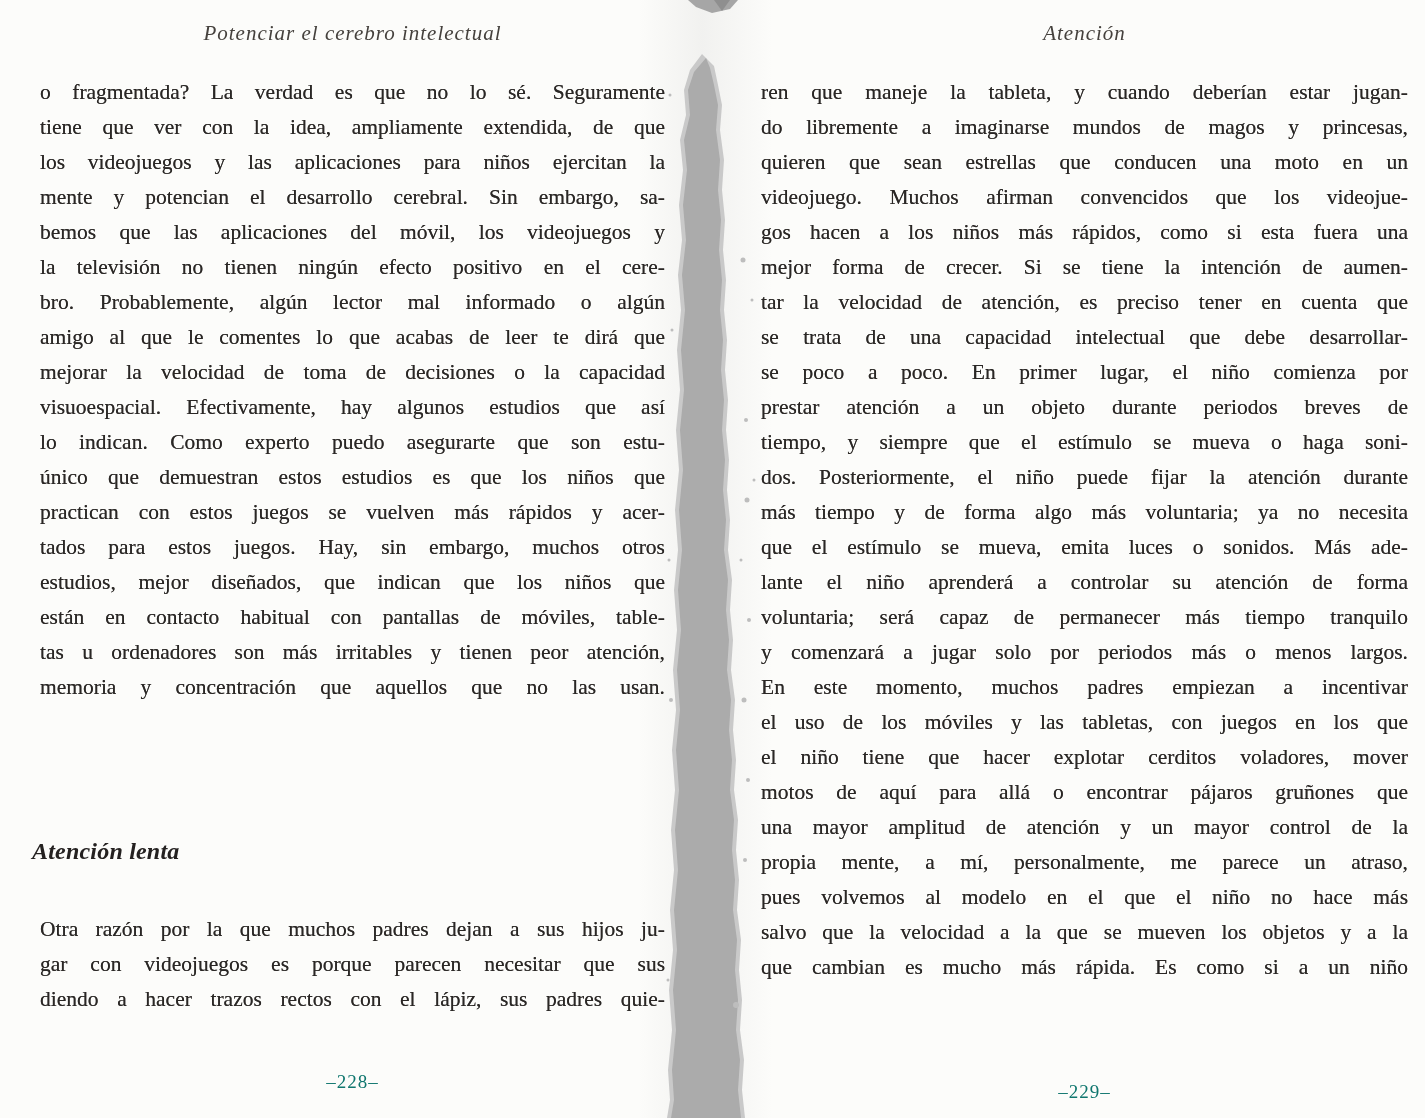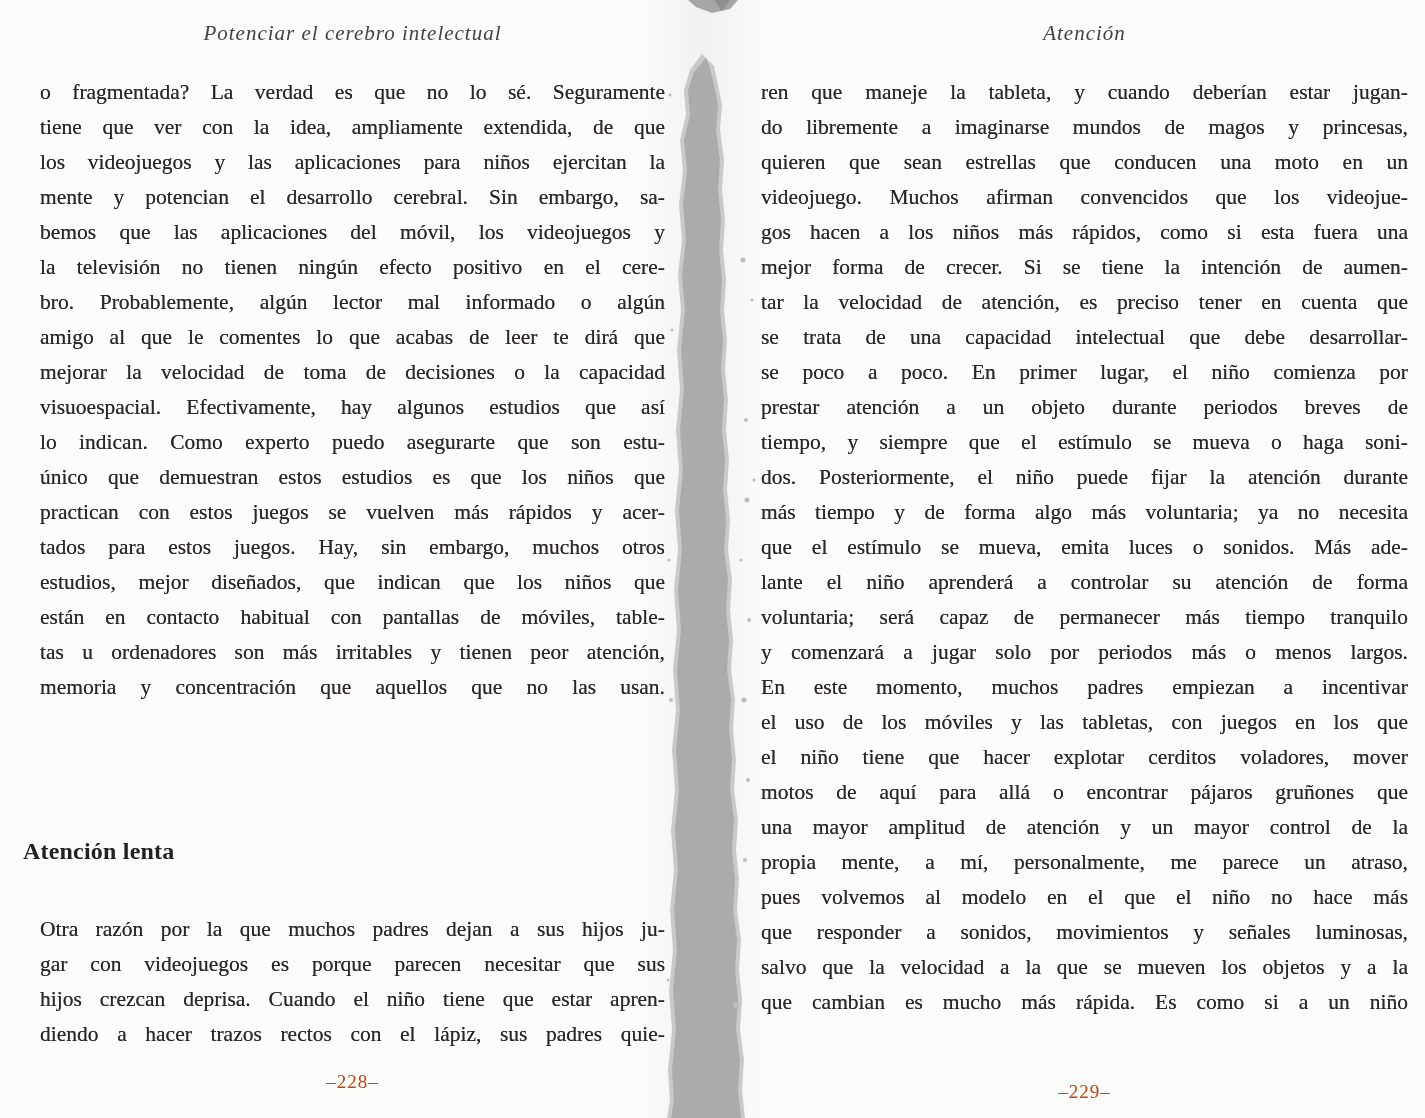--- a/index.html
+++ b/index.html
@@ -29,21 +29,21 @@
     text-shadow:0 0 .5px rgba(42,39,37,.75);
   }
   .section-heading{
     position:absolute;margin:0;
     font-size:24px;font-weight:bold;line-height:30px;
     color:#242120;
     letter-spacing:.2px;
   }
   .page-number{
     position:absolute;height:24px;
-    font-size:19px;line-height:24px;text-align:center;color:#c2410c;
+    font-size:19px;line-height:24px;text-align:center;color:#0f766e;
     letter-spacing:1px;
   }
   .hdr-left{left:40px;width:625px;text-align:center;}
   .blk-left{left:40px;width:625px;}
   .hdr-right{left:761px;width:647px;}
   .blk-right{left:761px;width:647px;}
   .gutter-soft{
     position:absolute;top:0;left:638px;width:134px;height:1118px;
     background:linear-gradient(to right,rgba(175,175,175,0) 0%,rgba(175,175,175,.14) 48%,rgba(175,175,175,0) 100%);
   }
@@ -73,26 +73,25 @@
         <div class="line">lo indican. Como experto puedo asegurarte que son estu-</div>
         <div class="line">único que demuestran estos estudios es que los niños que</div>
         <div class="line">practican con estos juegos se vuelven más rápidos y acer-</div>
         <div class="line">tados para estos juegos. Hay, sin embargo, muchos otros</div>
         <div class="line">estudios, mejor diseñados, que indican que los niños que</div>
         <div class="line">están en contacto habitual con pantallas de móviles, table-</div>
         <div class="line">tas u ordenadores son más irritables y tienen peor atención,</div>
         <div class="line">memoria y concentración que aquellos que no las usan.</div>
       </div>
 
-    <h2 class="section-heading" style="left:23px;top:836px;">Atención lenta</h2>
+    <h2 class="section-heading" style="left:32px;top:836px;font-style:italic;">Atención lenta</h2>
 
     <div class="textblock blk-left" style="top:912px;">
         <div class="line">Otra razón por la que muchos padres dejan a sus hijos ju-</div>
         <div class="line">gar con videojuegos es porque parecen necesitar que sus</div>
-        <div class="line">hijos crezcan deprisa. Cuando el niño tiene que estar apren-</div>
         <div class="line">diendo a hacer trazos rectos con el lápiz, sus padres quie-</div>
       </div>
 
     <div class="page-number hdr-left" style="top:1070px;">–228–</div>
   </div>
 
   <div class="page">
     <div class="running-header hdr-right">Atención</div>
 
     <div class="textblock blk-right" style="top:75px;">
@@ -113,21 +112,20 @@
         <div class="line">lante el niño aprenderá a controlar su atención de forma</div>
         <div class="line">voluntaria; será capaz de permanecer más tiempo tranquilo</div>
         <div class="line">y comenzará a jugar solo por periodos más o menos largos.</div>
         <div class="line">En este momento, muchos padres empiezan a incentivar</div>
         <div class="line">el uso de los móviles y las tabletas, con juegos en los que</div>
         <div class="line">el niño tiene que hacer explotar cerditos voladores, mover</div>
         <div class="line">motos de aquí para allá o encontrar pájaros gruñones que</div>
         <div class="line">una mayor amplitud de atención y un mayor control de la</div>
         <div class="line">propia mente, a mí, personalmente, me parece un atraso,</div>
         <div class="line">pues volvemos al modelo en el que el niño no hace más</div>
-        <div class="line">que responder a sonidos, movimientos y señales luminosas,</div>
         <div class="line">salvo que la velocidad a la que se mueven los objetos y a la</div>
         <div class="line">que cambian es mucho más rápida. Es como si a un niño</div>
       </div>
 
     <div class="page-number hdr-right" style="top:1080px;">–229–</div>
   </div>
 
   <svg class="gutter-svg" width="110" height="1118" viewBox="0 0 110 1118" xmlns="http://www.w3.org/2000/svg">
 
     <polygon fill="#c9c9c9" points="

